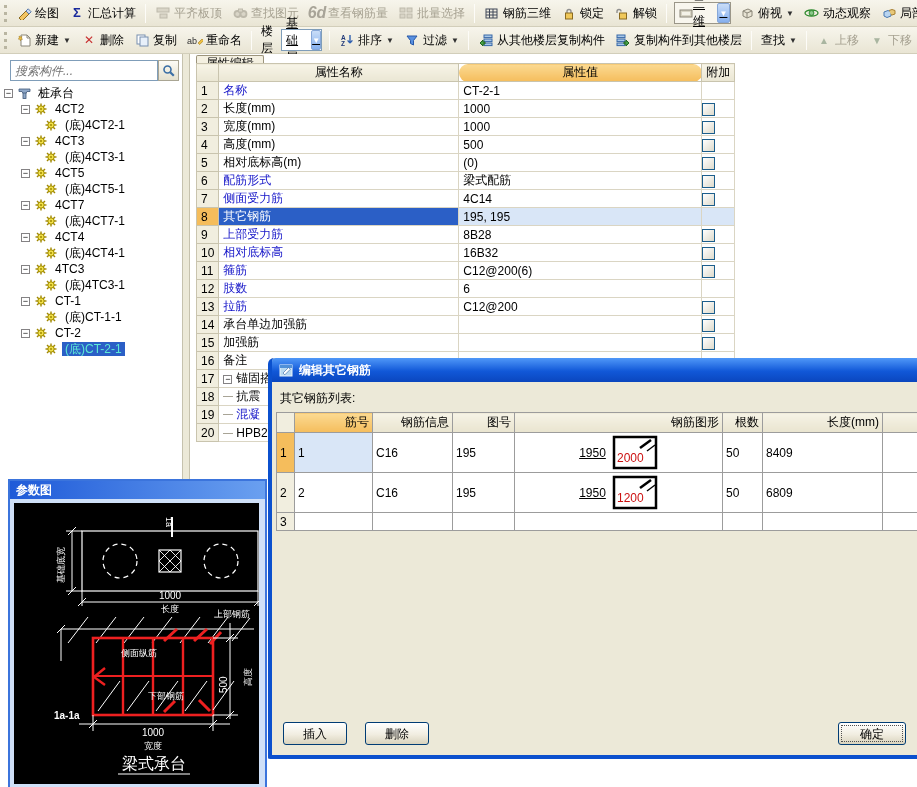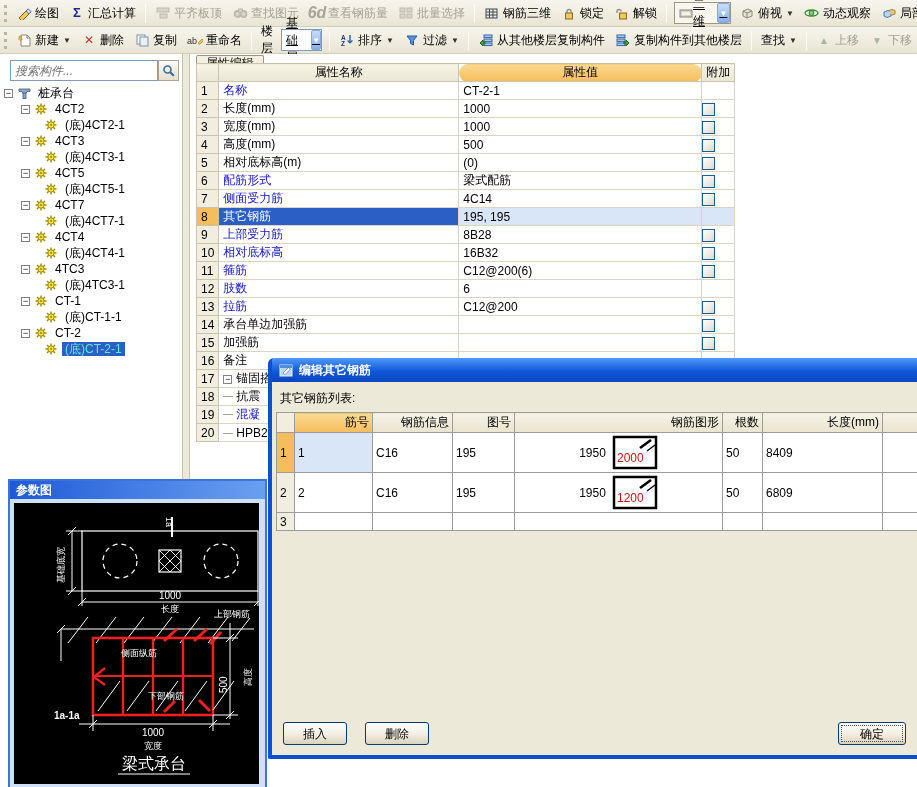--- a/index.html
+++ b/index.html
@@ -68,21 +68,21 @@
           padding:0 6px;color:#fff;font-weight:bold;border-radius:4px 4px 0 0;}
   .dlabel{position:absolute;left:8px;top:32px;}
   #dtable{position:absolute;left:4px;top:54px;border-collapse:collapse;table-layout:fixed;background:#fff;}
   #dtable th,#dtable td{border:1px solid #9C9C9C;padding:0 3px;box-sizing:border-box;overflow:hidden;
         white-space:nowrap;font-weight:normal;text-align:left;vertical-align:middle;}
   #dtable th{background:linear-gradient(#F6F3E6,#E9E4CF);text-align:right;height:20px;}
   #dtable th.orange{background:linear-gradient(#FBDA92,#F5BD5C);}
   #dtable .rowh{background:#F1EEDF;text-align:left;}
   #dtable .rowh.hl{background:#F5BD5C;}
   #dtable td.selblue{background:#D9E6F7;}
-  .shapecell{display:flex;align-items:center;justify-content:center;gap:6px;}
+  .shapecell{display:flex;align-items:center;justify-content:center;gap:6px;text-decoration:underline;}
   .xpbtn{position:absolute;height:23px;border:1px solid #003C74;border-radius:3px;
          background:linear-gradient(#FFFFFF,#F1EDE0 55%,#D9D3BD);font:inherit;text-align:center;
          line-height:21px;box-sizing:border-box;cursor:default;}
   .xpbtn .foc{position:absolute;left:2px;right:2px;top:2px;bottom:2px;border:1px dotted #505050;}
 </style>
 </head>
 <body>
 
 <div id="app">
 

